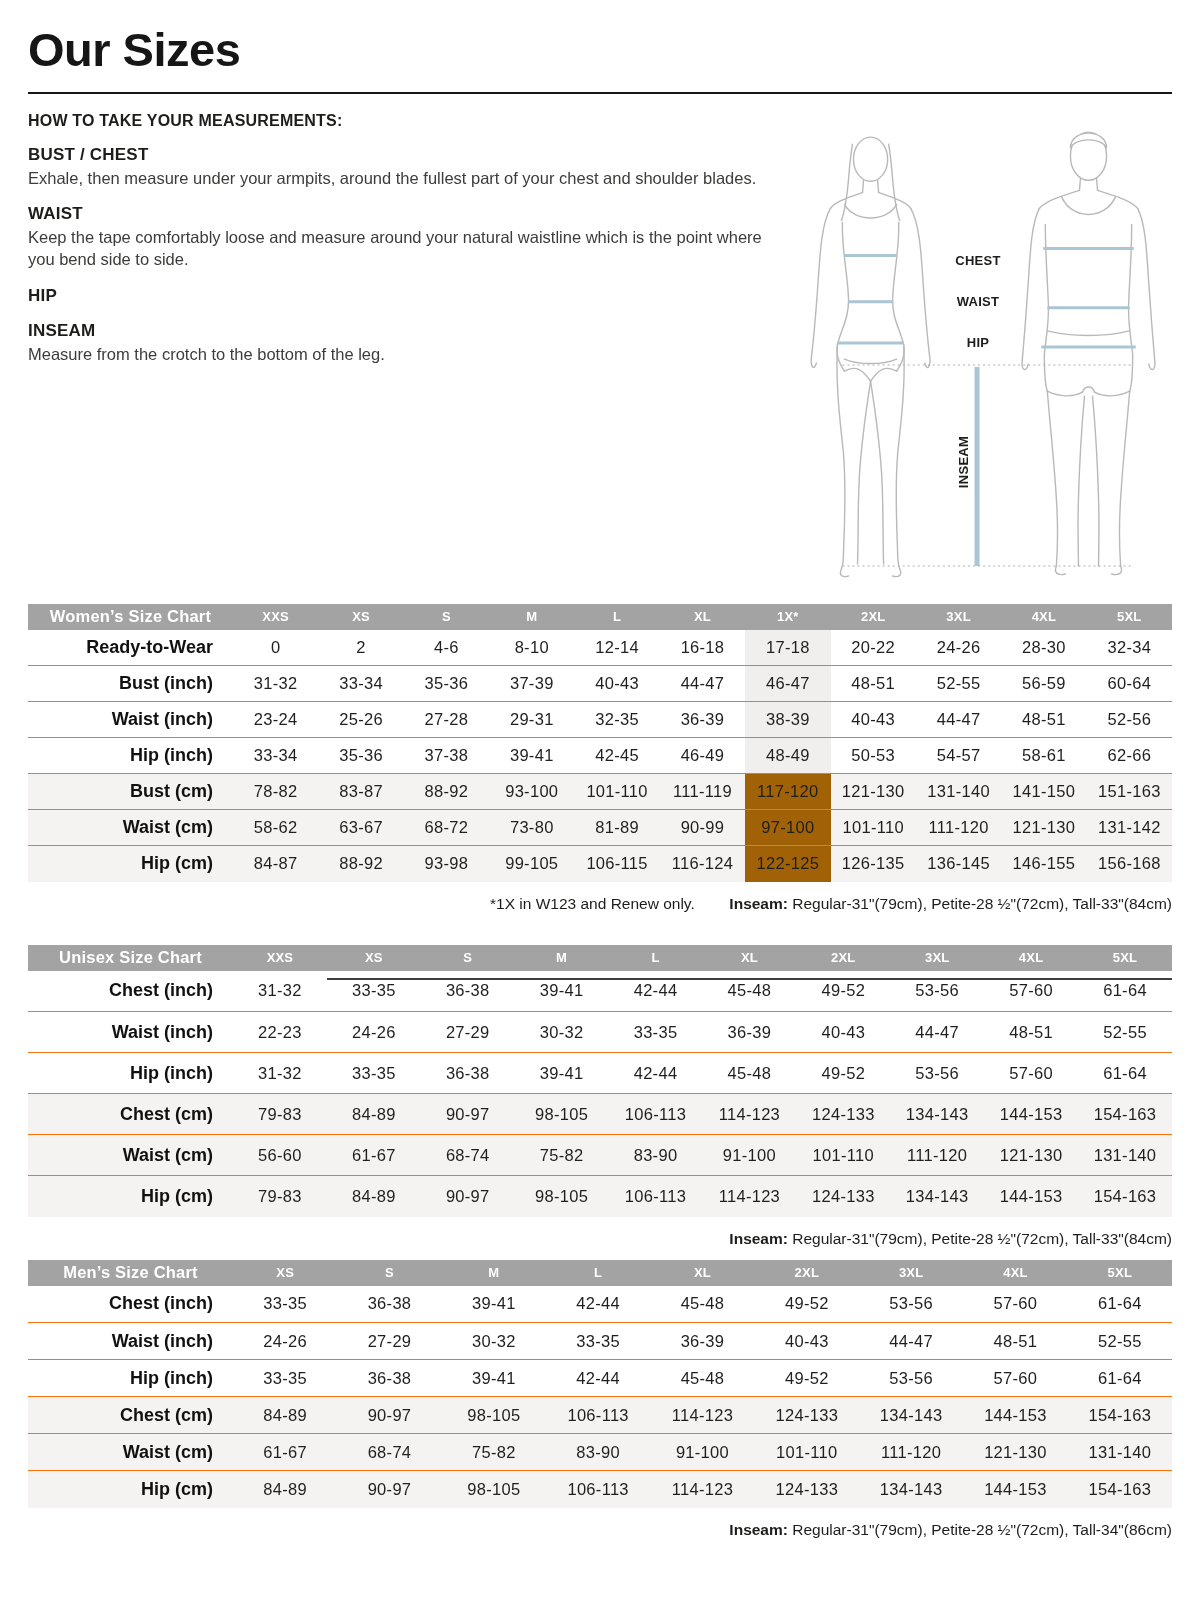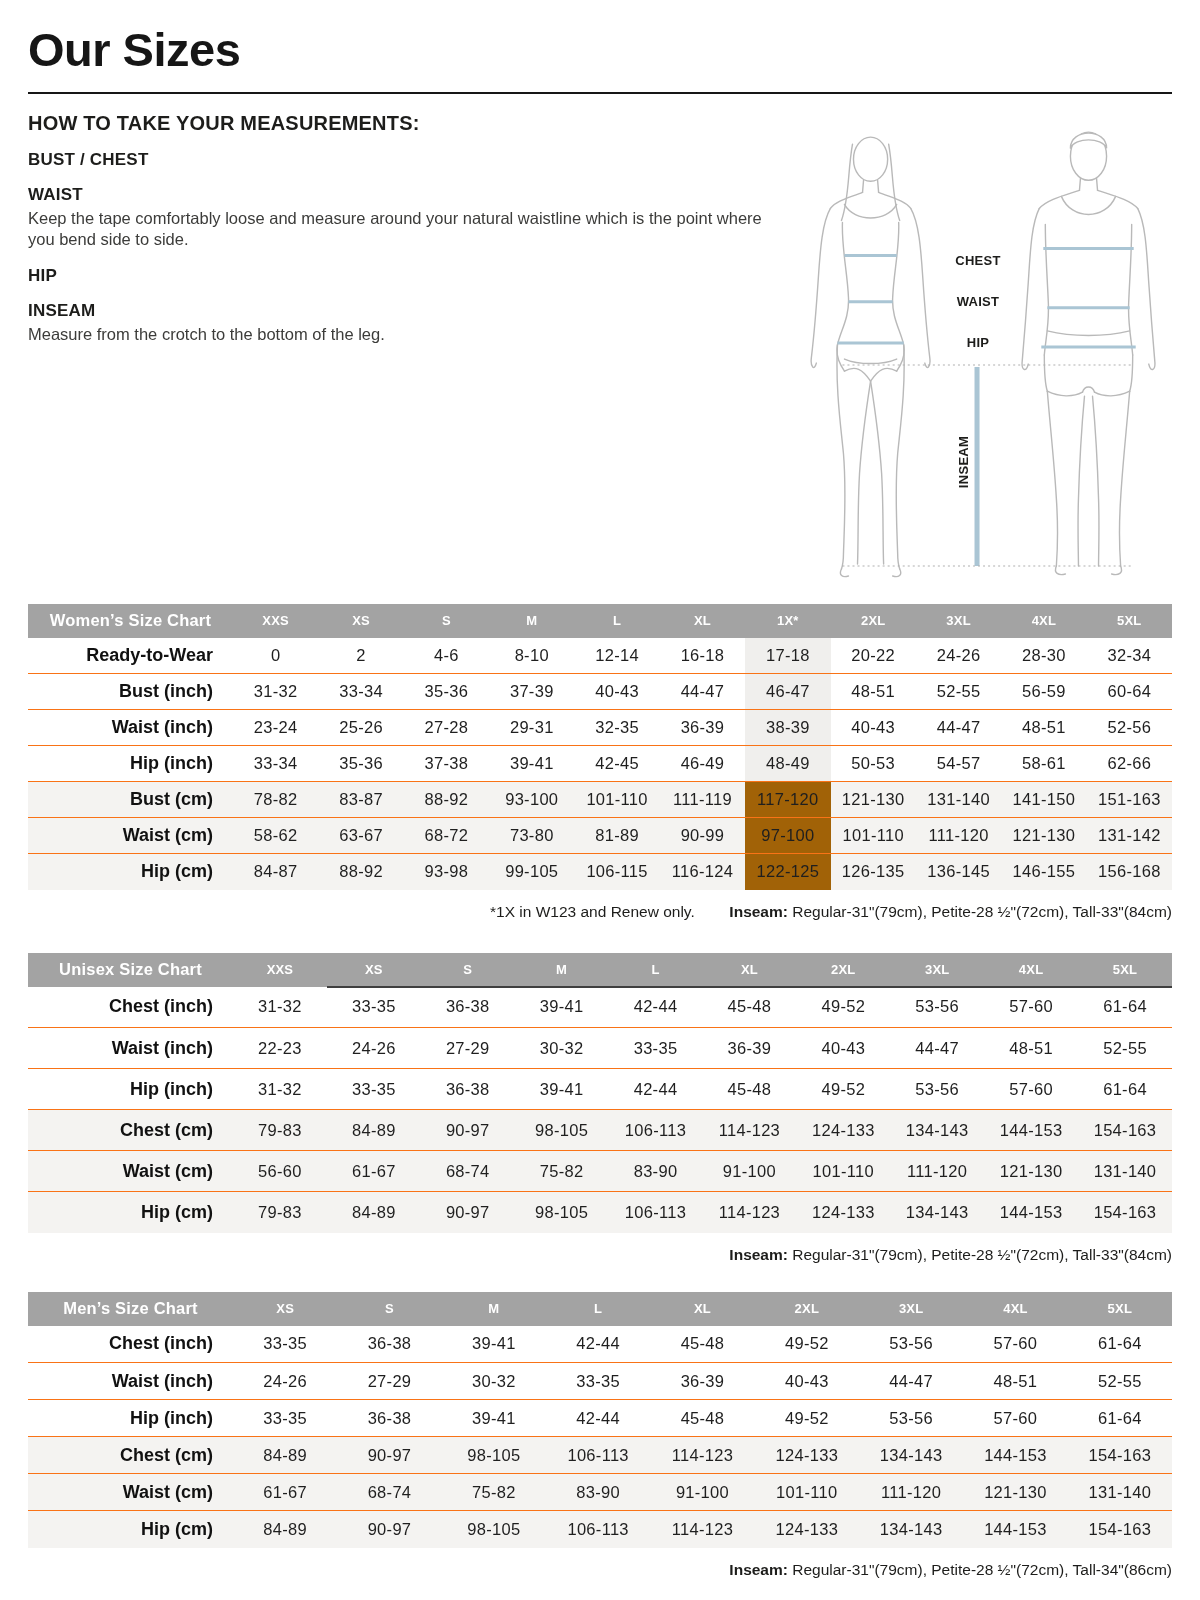--- a/index.html
+++ b/index.html
@@ -17,40 +17,40 @@
     color:#161616; line-height:1.1; margin-top:2px;
   }
   .title-rule {
     border:none; border-top:2px solid #161616;
     margin:16px 0 0 0;
   }
 
   
   .content-row { display:flex; margin-top:18px; }
   .instructions { flex:1 1 auto; max-width:752px; padding-right:8px; }
-  h2.instructions-heading { font-size:20px; font-weight:800; color:#1d1d1b; letter-spacing:0.2px; }
+  h2.instructions-heading { font-size:16px; font-weight:800; color:#1d1d1b; letter-spacing:0.2px; }
   .section { margin-top:15px; }
   .sec-title { font-size:17px; font-weight:800; color:#1d1d1b; letter-spacing:0.2px; }
   .sec-body { font-size:16.5px; line-height:1.32; color:#3c3c3a; margin-top:3px; }
 
   .diagram { flex:0 0 382px; position:relative; height:468px; }
   .diagram svg { width:100%; height:100%; display:block; }
   .diagram .lbl {
     position:absolute; font-size:13px; font-weight:800; color:#1d1d1b;
     letter-spacing:0.3px; transform:translate(-50%,-50%); white-space:nowrap;
   }
   .diagram .lbl.rot { transform:translate(-50%,-50%) rotate(-90deg); }
 
   
   .table-block { position:relative; }
   .table-block.t0 { margin-top:24px; }
   .table-block.t1 { margin-top:32px; }
-  .table-block.t2 { margin-top:28px; }
+  .table-block.t2 { margin-top:12px; }
   table.size-table { width:100%; border-collapse:collapse; table-layout:fixed; }
-  .size-table thead tr { height:34px; }
+  .size-table thead tr { height:26px; }
   .size-table thead th {
     background:#a3a3a3; color:#ffffff; font-weight:700; font-size:13px;
     text-align:center; letter-spacing:0.2px;
   }
   .size-table th.label-head { width:205px; font-size:16.5px; }
   .size-table tbody tr { border-top:1px solid #f97316; }
   .size-table tbody tr:first-child { border-top:none; }
   .t0 .size-table tbody tr { height:36px; }
   .t1 .size-table tbody tr { height:41px; }
   .t2 .size-table tbody tr { height:37px; }
@@ -77,20 +77,21 @@
 
   <h1 class="page-title">Our Sizes</h1>
   <hr class="title-rule">
 
   <div class="content-row">
     <div class="instructions">
       <h2 class="instructions-heading">HOW TO TAKE YOUR MEASUREMENTS:</h2>
       <div>
           <div class="section">
             <h3 class="sec-title">BUST / CHEST</h3>
+            <p class="sec-body">Exhale, then measure under your armpits, around the fullest part of your chest and shoulder blades.</p>
           </div>
           <div class="section">
             <h3 class="sec-title">WAIST</h3>
             <p class="sec-body">Keep the tape comfortably loose and measure around your natural waistline which is the point where you bend side to side.</p>
           </div>
           <div class="section">
             <h3 class="sec-title">HIP</h3>
           </div>
           <div class="section">
             <h3 class="sec-title">INSEAM</h3>

